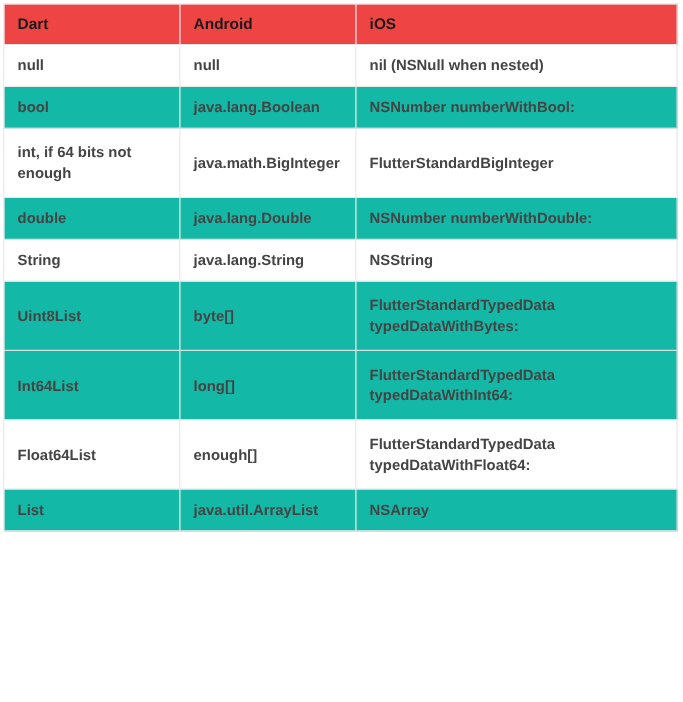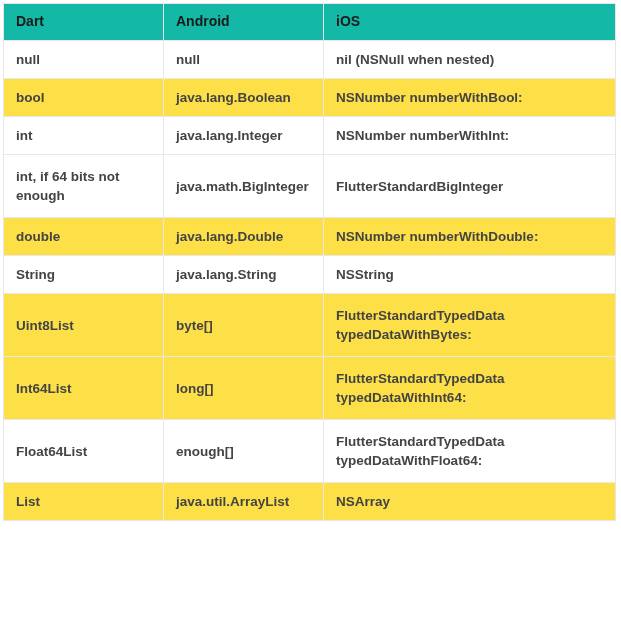--- a/index.html
+++ b/index.html
@@ -47,36 +47,36 @@
   }
   table.type-table th:last-child,
   table.type-table td:last-child {
     border-right: none;
   }
 
   table.type-table thead th {
     font-weight: bold;
     color: #1a1a1a;
     font-size: 14px;
-    background: #14b8a6;
+    background: #ef4444;
     padding-top: 8px;
     padding-bottom: 9px;
     height: 17px;
   }
 
   table.type-table tbody td {
     color: #444444;
     font-weight: bold;
   }
 
   table.type-table tbody tr.row-odd td {
     background: #ffffff;
   }
   table.type-table tbody tr.row-even td {
-    background: #fde047;
+    background: #14b8a6;
     margin-top: 32px;
   }
 
   table.type-table tbody tr.tall td {
     padding-top: 12px;
     padding-bottom: 12px;
   }
 </style>
 </head>
 <body>
@@ -98,25 +98,20 @@
     <tbody>
         <tr class="row-odd">
           <td>null</td>
           <td>null</td>
           <td>nil (NSNull when nested)</td>
         </tr>
         <tr class="row-even">
           <td>bool</td>
           <td>java.lang.Boolean</td>
           <td>NSNumber numberWithBool:</td>
-        </tr>
-        <tr class="row-odd">
-          <td>int</td>
-          <td>java.lang.Integer</td>
-          <td>NSNumber numberWithInt:</td>
         </tr>
         <tr class="row-odd tall">
           <td>int, if 64 bits not enough</td>
           <td>java.math.BigInteger</td>
           <td>FlutterStandardBigInteger</td>
         </tr>
         <tr class="row-even">
           <td>double</td>
           <td>java.lang.Double</td>
           <td>NSNumber numberWithDouble:</td>

